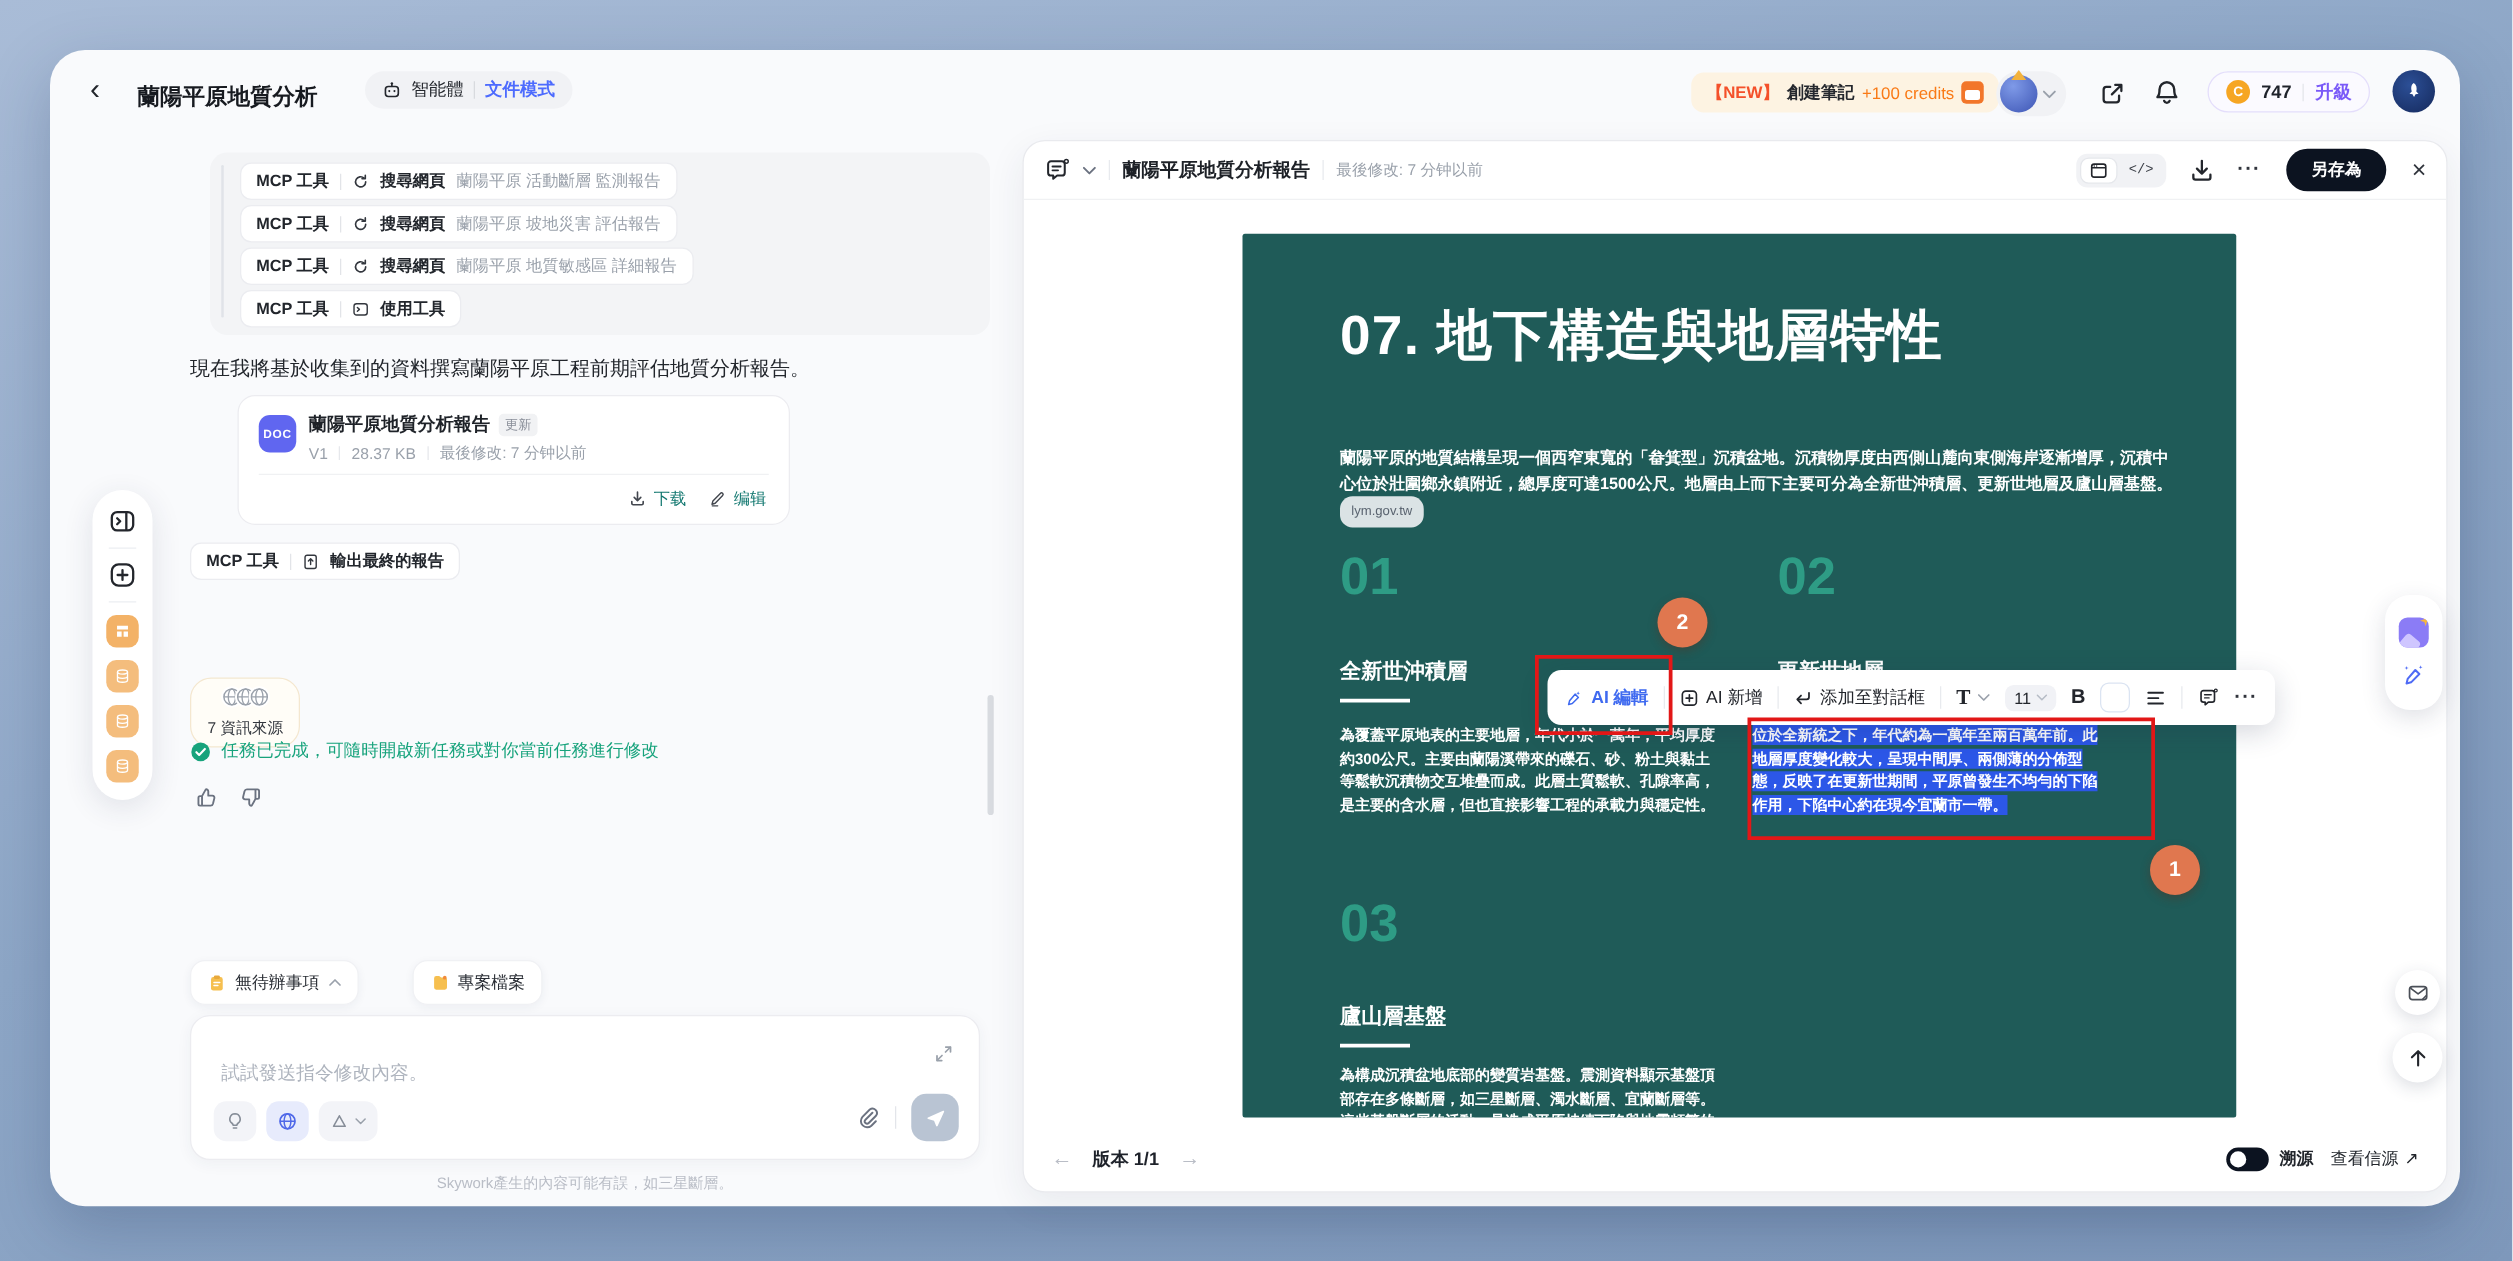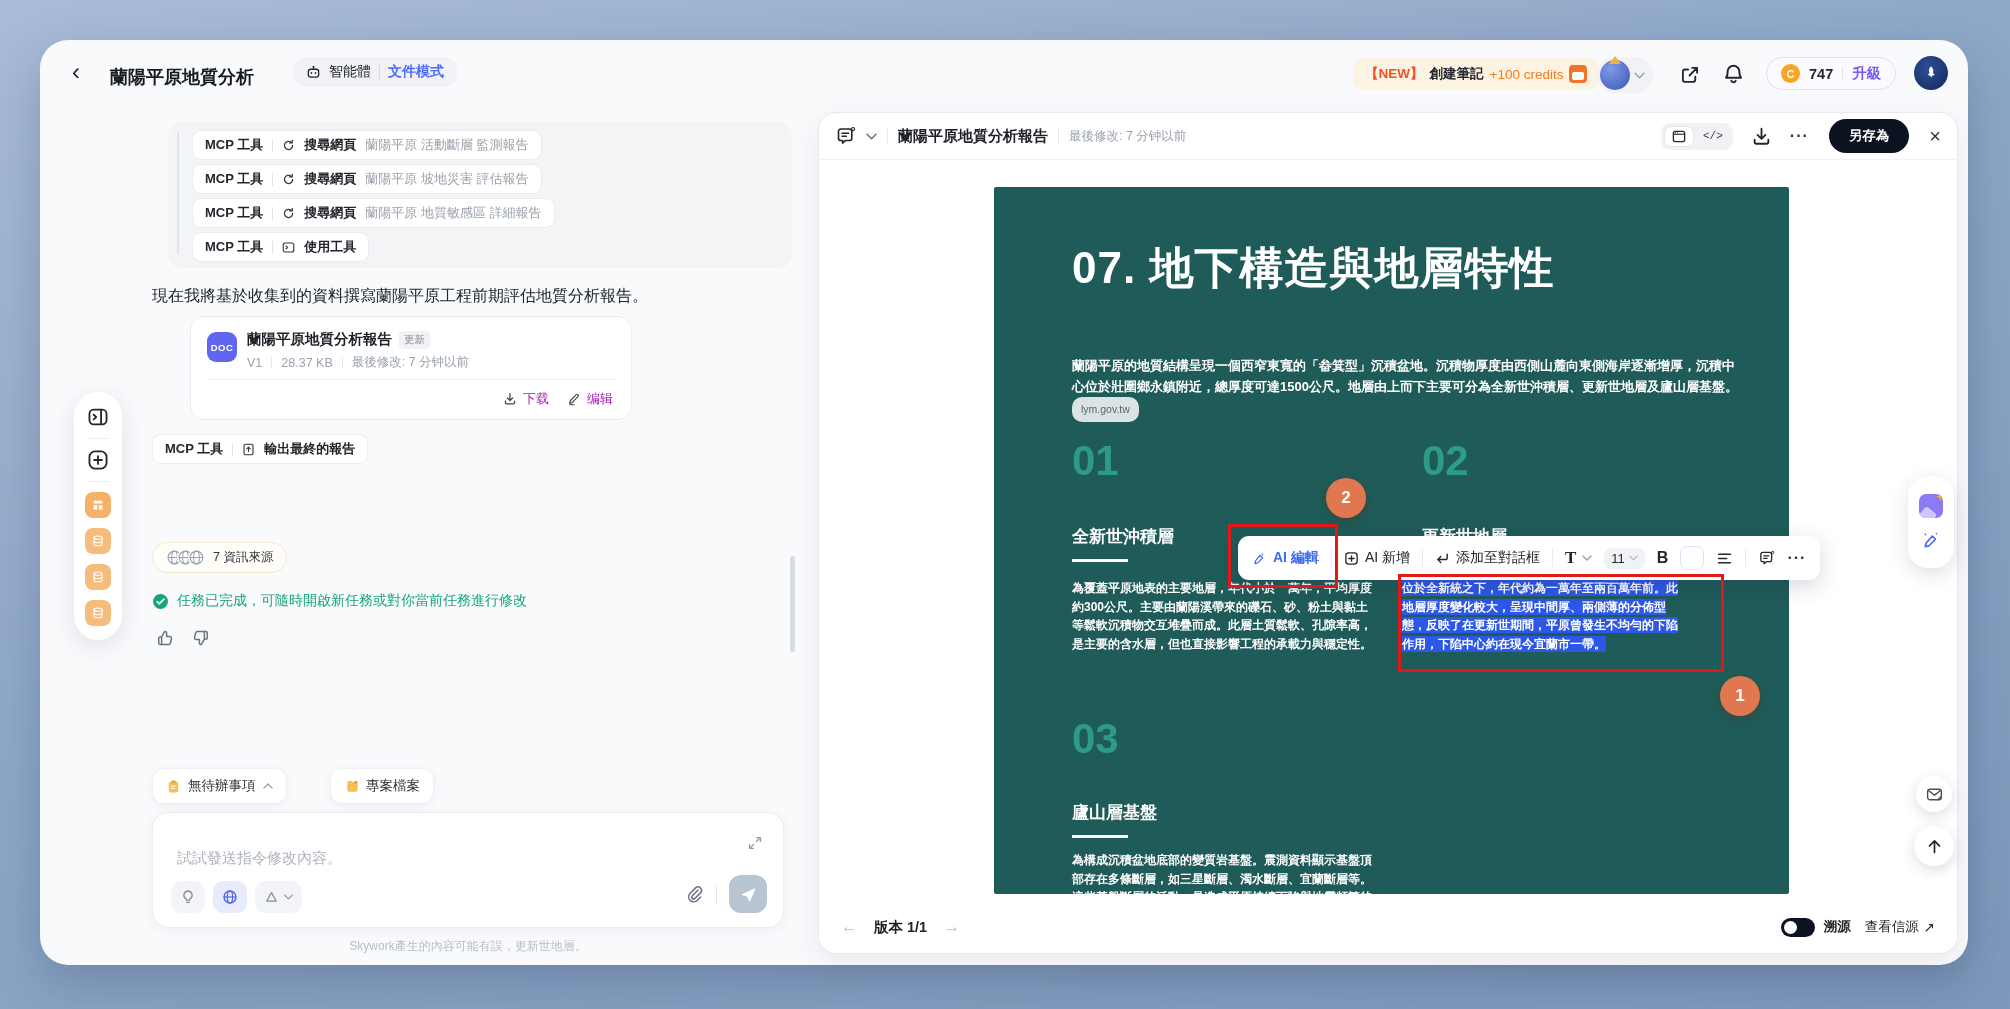--- a/index.html
+++ b/index.html
@@ -46,23 +46,23 @@
   .mcp-q { color:#9aa1ab; }
   .chat-p { font-size:16px; color:#22262c; line-height:27px; }
   .doc-card { background:#fff; border:1px solid #ececf0; border-radius:14px;margin-left:38px; }
   .doc-ico { width:30px; height:30px; border-radius:9px; background:#6066f0; color:#fff; font-size:9.5px; font-weight:bold;
              display:flex; align-items:center; justify-content:center; letter-spacing:.5px; }
   .doc-title { font-size:14.5px; font-weight:bold; color:#1e2228; }
   .doc-badge { font-size:10.5px; color:#8a8f99; background:#f1f2f4; border-radius:4px; padding:2px 5px; }
   .doc-meta { font-size:12.5px; color:#9aa1ab; display:flex; gap:9px; align-items:center; }
   .doc-meta i { width:1px; height:11px; background:#e6e8ec; }
   .doc-div { height:1px; background:#f0f1f3; }
-  .doc-act { display:flex; align-items:center; gap:6px; font-size:13px; color:#a21caf; }
+  .doc-act { display:flex; align-items:center; gap:6px; font-size:13px; color:#0f766e; }
   .src-chip { display:inline-flex; align-items:center; gap:8px; border:1px solid #f4e7cf; background:#fffdf7;
-              border-radius:17px; padding:6px 13px; font-size:12.5px; color:#33373e; }
+              border-radius:17px; padding:6px 13px; font-size:12.5px; color:#33373e;flex-direction:column; }
   .globes { display:flex; }
   .globes svg { margin-left:-6px; background:#fff; border-radius:50%; }
   .globes svg:first-child { margin-left:0; }
   .done-row { display:flex; align-items:center; gap:8px; color:#17a37c; font-size:14px; }
   .side-rail { background:#fff; border-radius:26px; box-shadow:0 6px 24px rgba(40,50,80,.12);
                display:flex; flex-direction:column; align-items:center; padding:14px 0; gap:10px; }
   .rail-div { width:22px; height:1px; background:#eceef2; }
   .tile { width:26px; height:26px; border-radius:8px; background:#f3b267; display:flex; align-items:center; justify-content:center; }
   .chip { display:inline-flex; align-items:center; gap:7px; background:#fff; border-radius:12px; padding:8px 13px;
           font-size:13.5px; color:#2a2e35; box-shadow:0 2px 8px rgba(40,50,80,.06); border:1px solid #f0f1f4; }
@@ -414,21 +414,21 @@
           <path d="M10.9 4.4L6.2 9.1a1.55 1.55 0 0 0 2.2 2.2l4.9-4.9a3 3 0 0 0-4.2-4.2L4.2 7.1a4.25 4.25 0 0 0 6 6l3-3" fill="none" stroke="#6b7280" stroke-width="1.3" stroke-linecap="round"></path>
         </svg>
       <span style="width:1px;height:18px;background:#e3e5ea;"></span>
       <span class="send-btn">
         <svg width="17" height="17" viewBox="0 0 16 16">
             <path d="M2.2 7.6L13.6 2.4c.5-.2 1 .3.8.8L9.5 14c-.2.5-.9.5-1.1 0L6.8 9.9 2.3 8.7c-.5-.1-.6-.9-.1-1.1z" fill="#fff"></path>
           </svg>
       </span>
     </div>
   </div>
-  <div class="abs footer-note" style="left:152px;top:938px;width:632px;text-align:center;">Skywork產生的內容可能有誤，更新世地層。</div>
+  <div class="abs footer-note" style="left:152px;top:938px;width:632px;text-align:center;">Skywork產生的內容可能有誤，如三星斷層。</div>
 
   <div class="abs panel">
     <div class="p-hdr">
       <svg width="21" height="21" viewBox="0 0 18 18">
           <path d="M3 4.6A2 2 0 0 1 5 2.6h7.4a2 2 0 0 1 2 2v5.8a2 2 0 0 1-2 2H9.2l-2.7 2.2v-2.2H5a2 2 0 0 1-2-2V4.6z" fill="none" stroke="#23262c" stroke-width="1.4" stroke-linejoin="round"></path>
           <path d="M6 6.2h5.6M6 8.8h3.8" stroke="#23262c" stroke-width="1.3" stroke-linecap="round"></path>
           <circle cx="15.5" cy="2.6" r="1.3" fill="none" stroke="#23262c" stroke-width="1"></circle>
         </svg>
       <svg width="11" height="7" viewBox="0 0 10 6">
           <path d="M1 1l4 4 4-4" fill="none" stroke="#6b7280" stroke-width="1.4" stroke-linecap="round" stroke-linejoin="round"></path>

